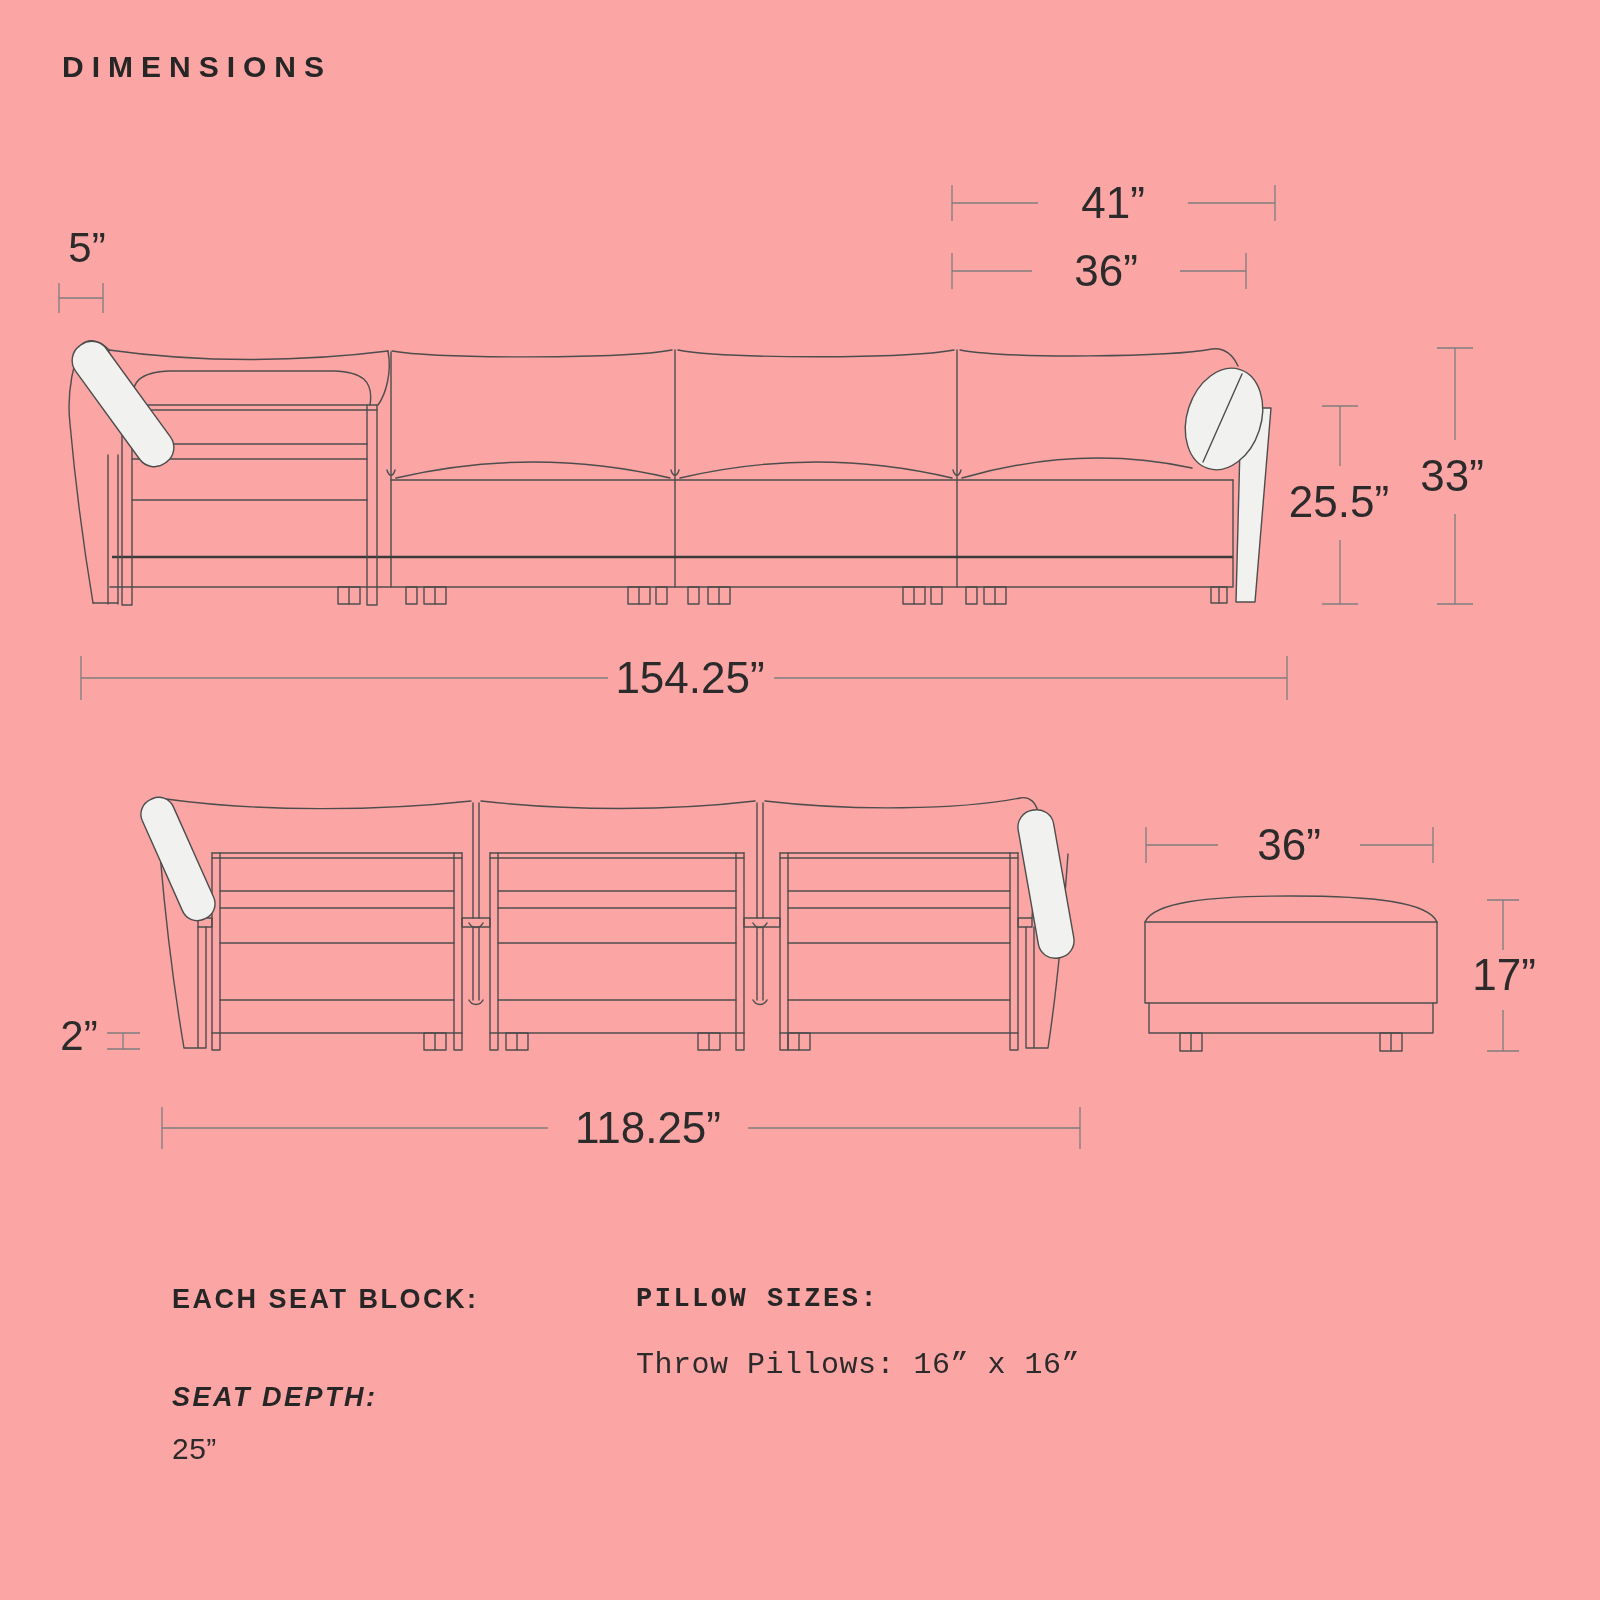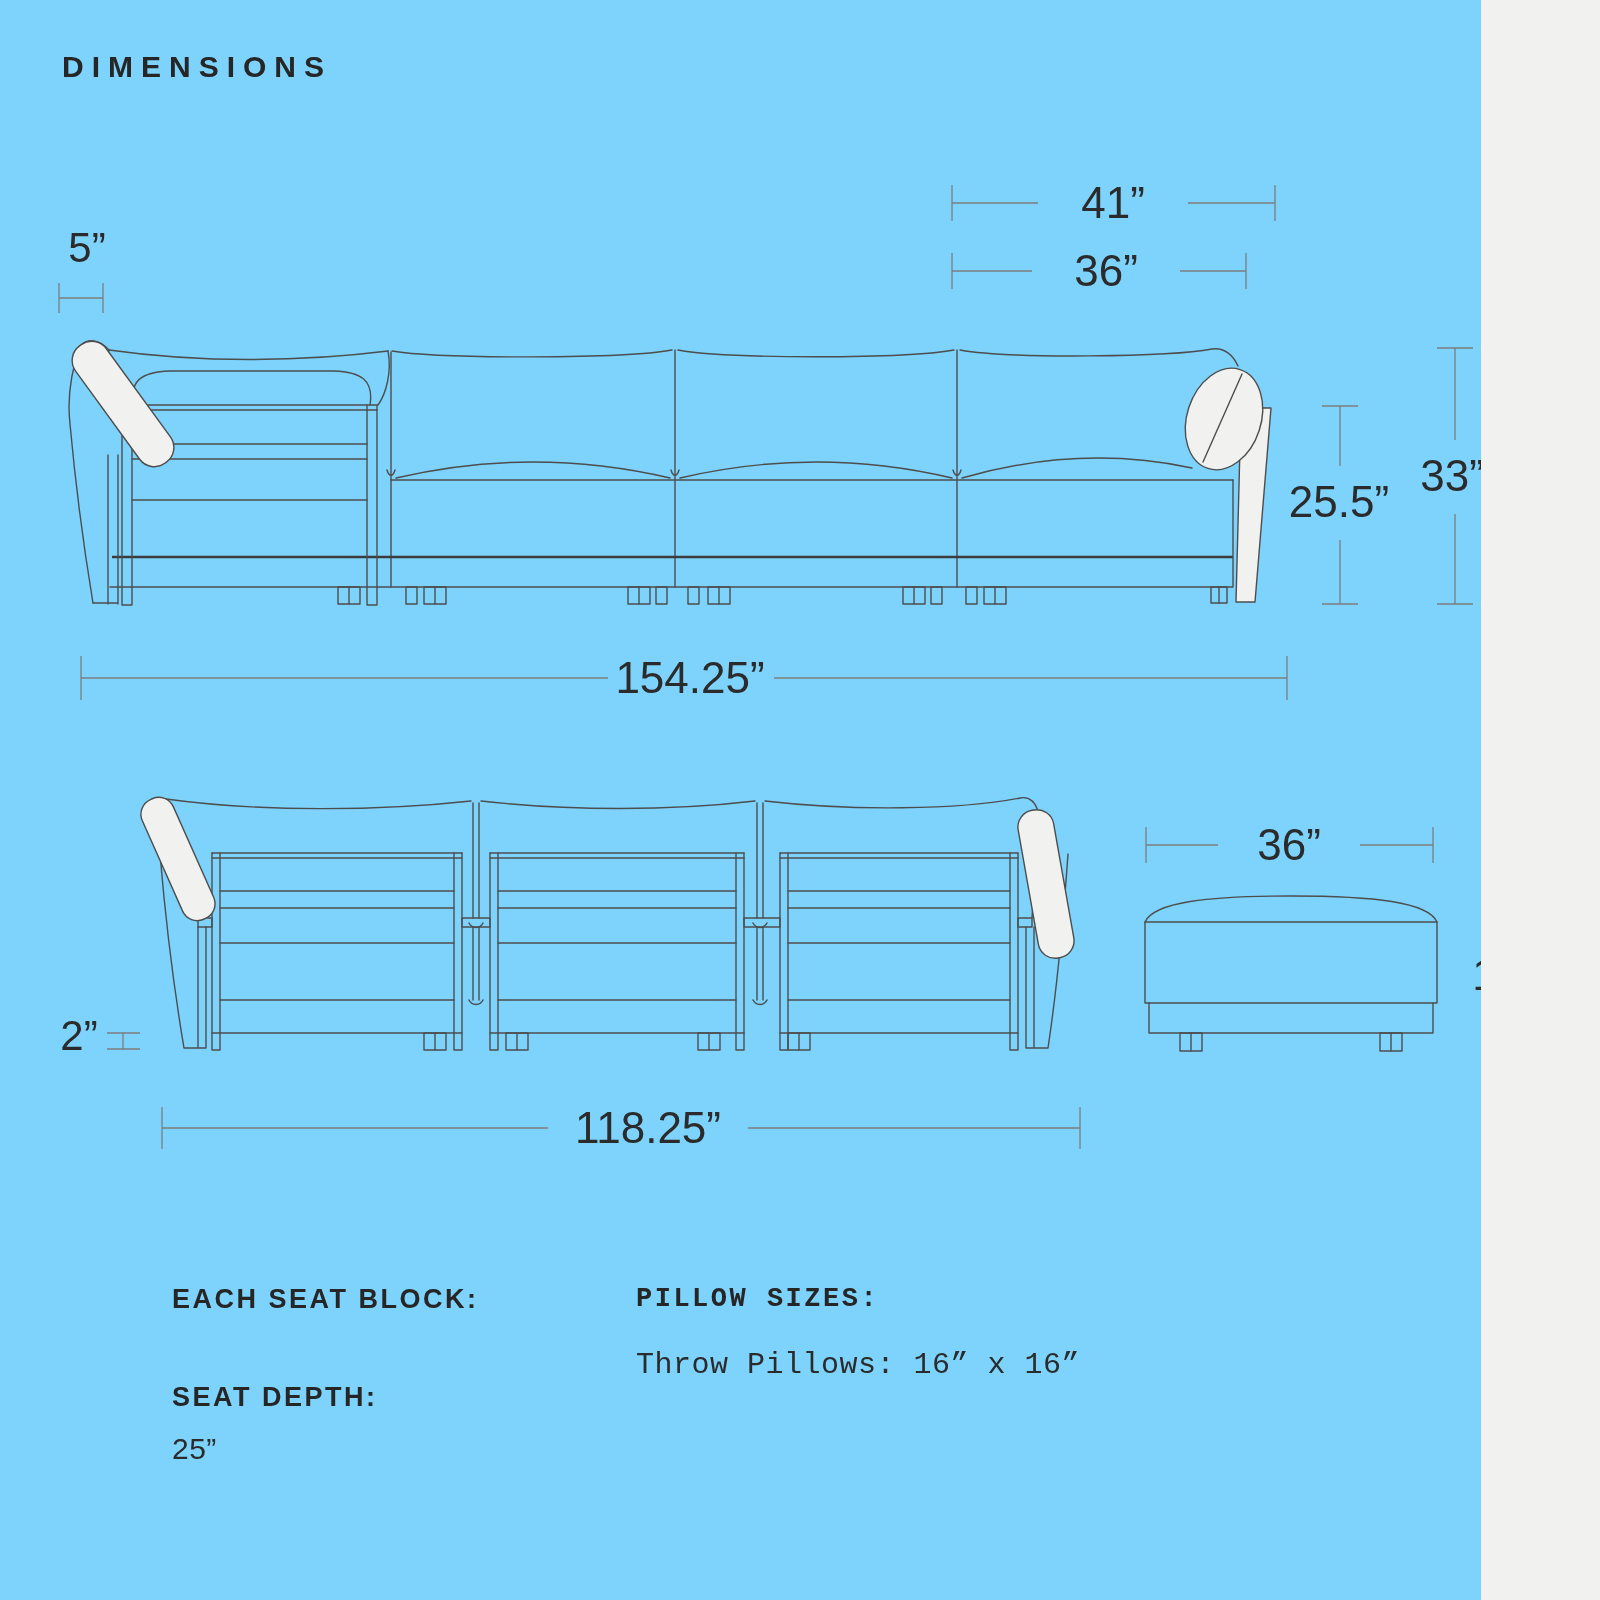--- a/index.html
+++ b/index.html
@@ -1,31 +1,31 @@
 <!DOCTYPE html>
 <html><head>
 <meta charset="utf-8">
 <style>
   html,body{margin:0;padding:0;background:#f1f1ef;}
-  .canvas{position:relative;width:1481px;height:1600px;background:#7dd3fc;
+  .canvas{position:relative;width:1600px;height:1600px;background:#fca5a5;
           font-family:"Liberation Sans",sans-serif;color:#2b2b2b;overflow:hidden;}
   .page-title{position:absolute;left:62px;top:50px;font-size:30px;font-weight:700;
               letter-spacing:8px;color:#262626;}
   svg.drawing{position:absolute;left:0;top:0;}
   .s{stroke:#4d4d4d;stroke-width:1.4;fill:none;stroke-linecap:round;stroke-linejoin:round;}
   .s-thick{stroke:#3c3c3c;stroke-width:2.6;fill:none;}
   .fillbg{fill:#f1f1ef;}
   .dim{stroke:#7d7d7d;stroke-width:1.3;fill:none;}
   text.dim-text{font-family:"Liberation Sans",sans-serif;fill:#2b2b2b;font-size:42px;}
   text.dim-text-lg{font-family:"Liberation Sans",sans-serif;fill:#2b2b2b;font-size:44px;}
   .spec-col{position:absolute;}
   .spec-h{font-size:27px;font-weight:700;letter-spacing:2.5px;color:#262626;line-height:1.1;}
   .spec-v{font-size:30px;letter-spacing:0.5px;line-height:1.15;color:#2b2b2b;}
   .spec-col-left .spec-v1{margin-top:24px;}
-  .spec-col-left .spec-h2{margin-top:68px;}
+  .spec-col-left .spec-h2{margin-top:68px;font-style:italic;}
   .spec-col-left .spec-v2{margin-top:20px;}
   .spec-col-right .pillow-row1{margin-top:27px;}
   .spec-col-right .pillow-row{margin-top:33px;}
 </style>
 </head>
 <body>
 
 <div class="canvas">
 
   <div class="page-title">DIMENSIONS</div>

